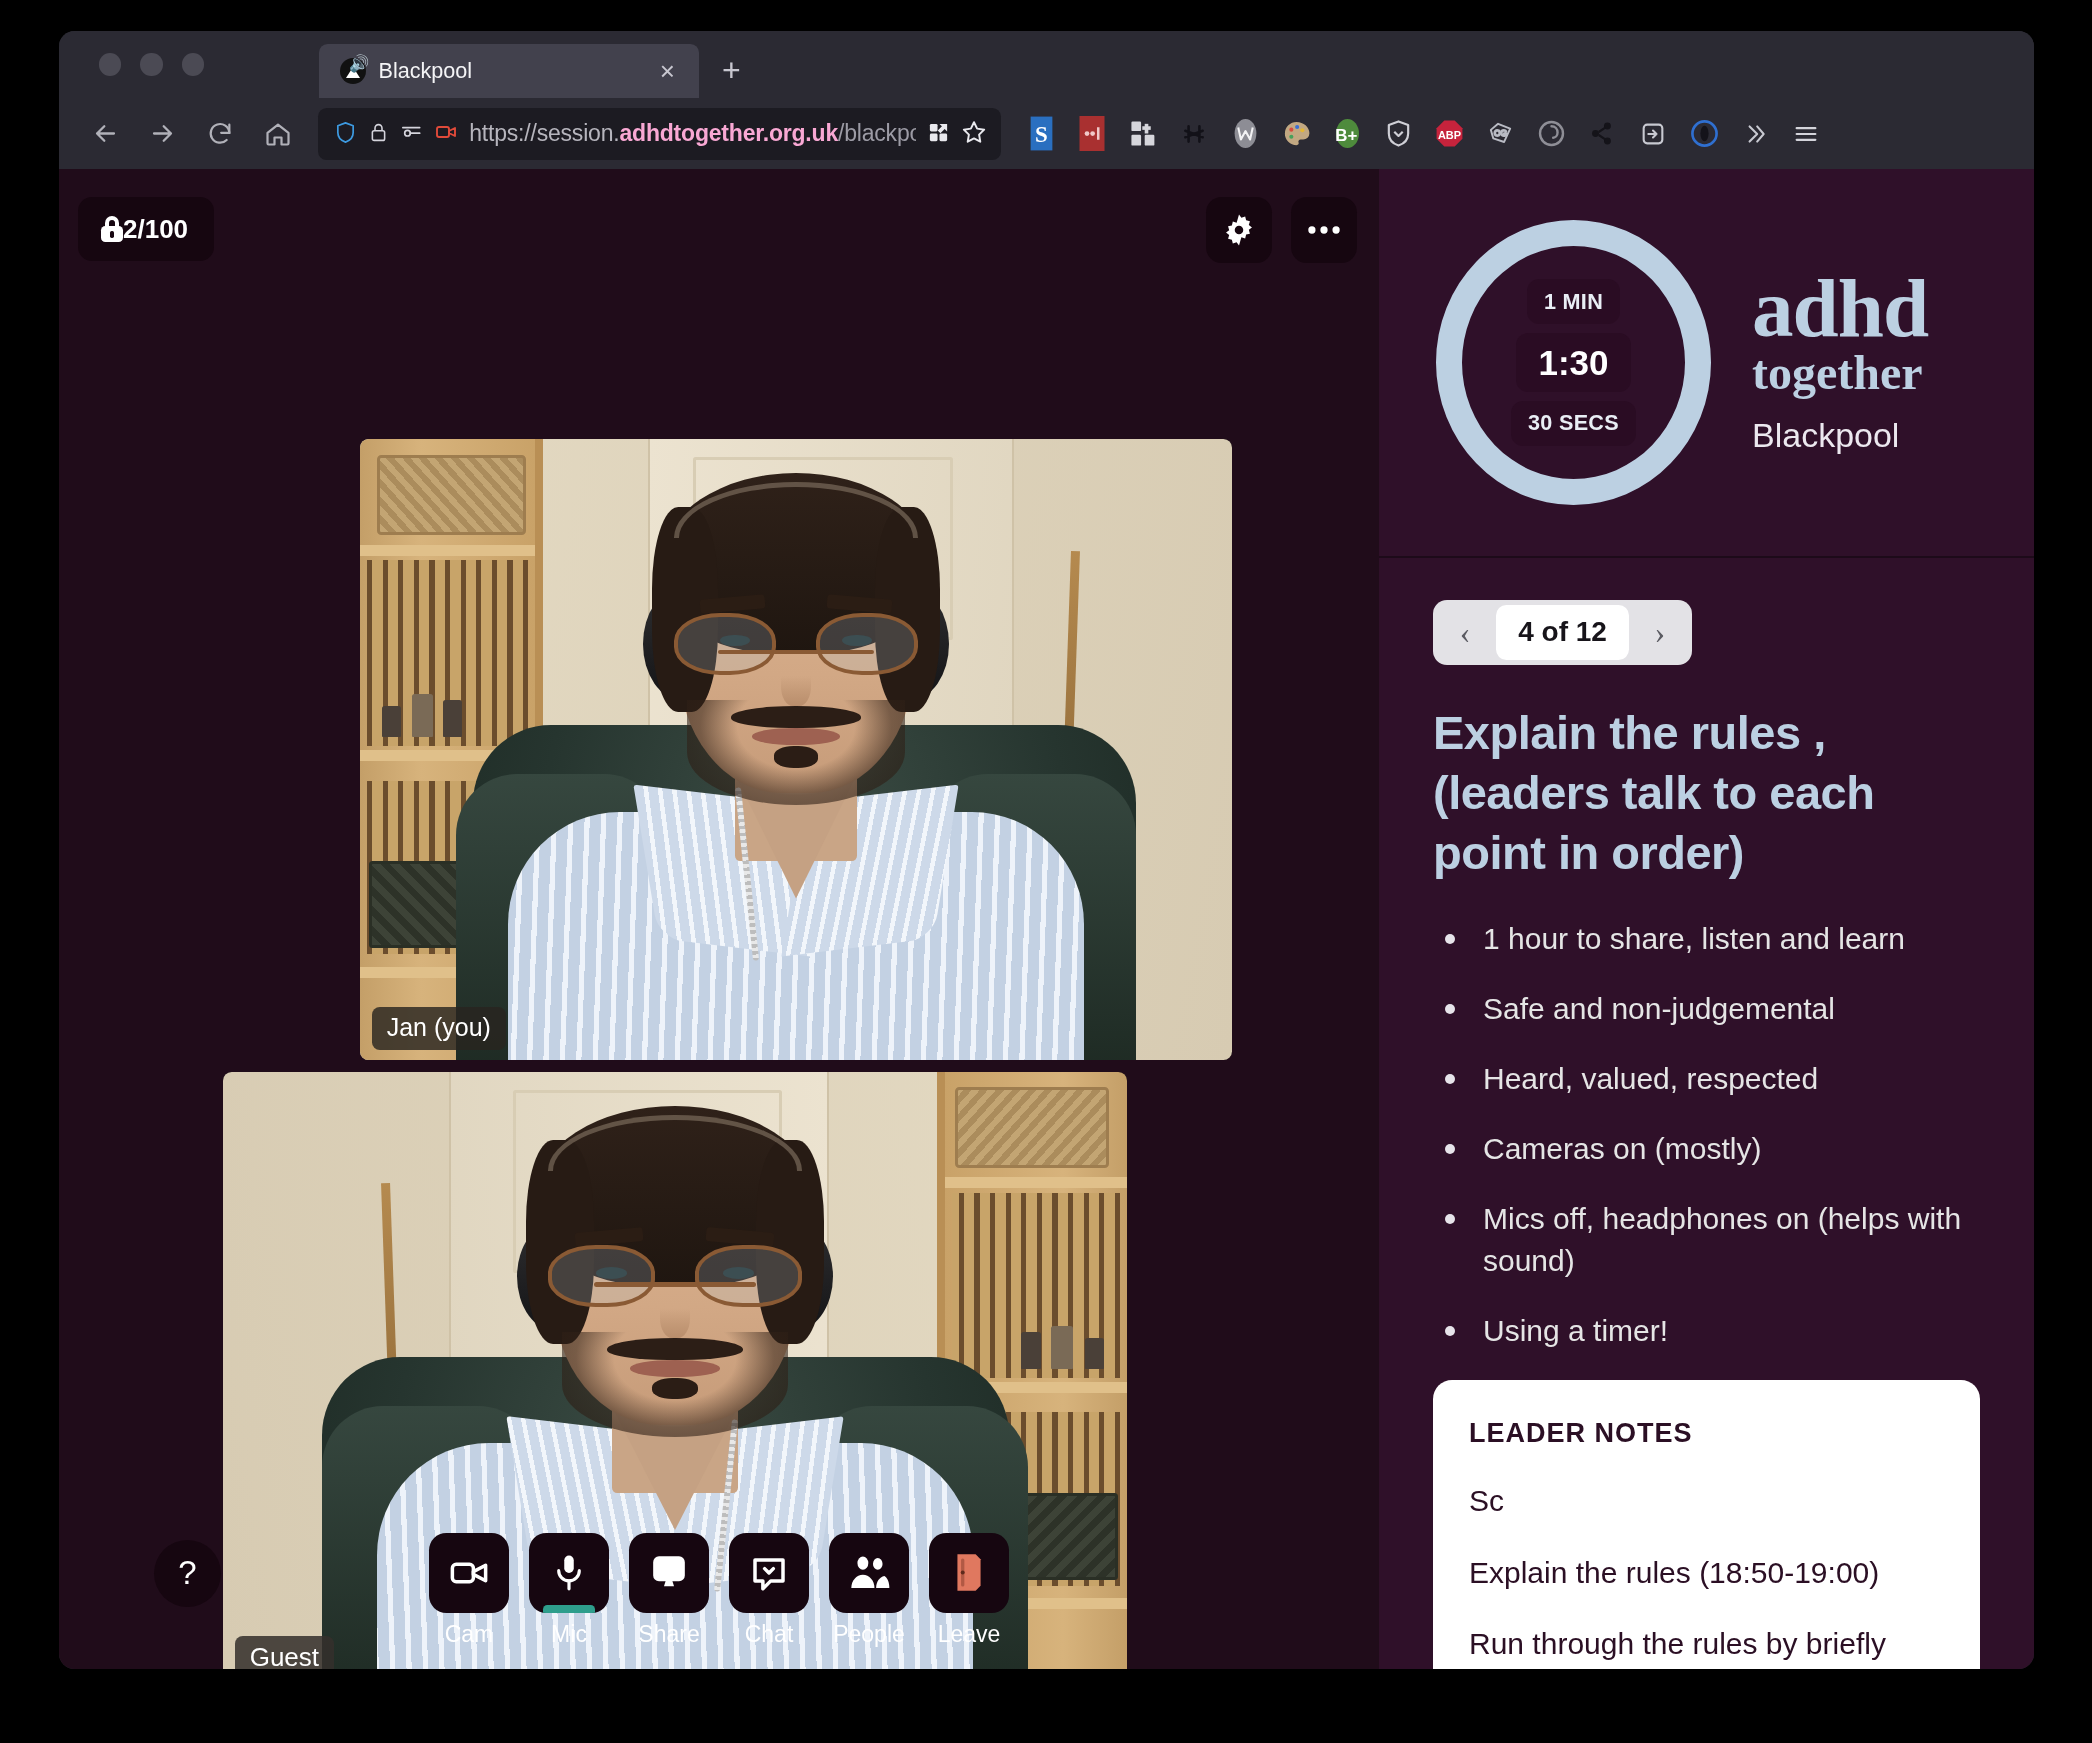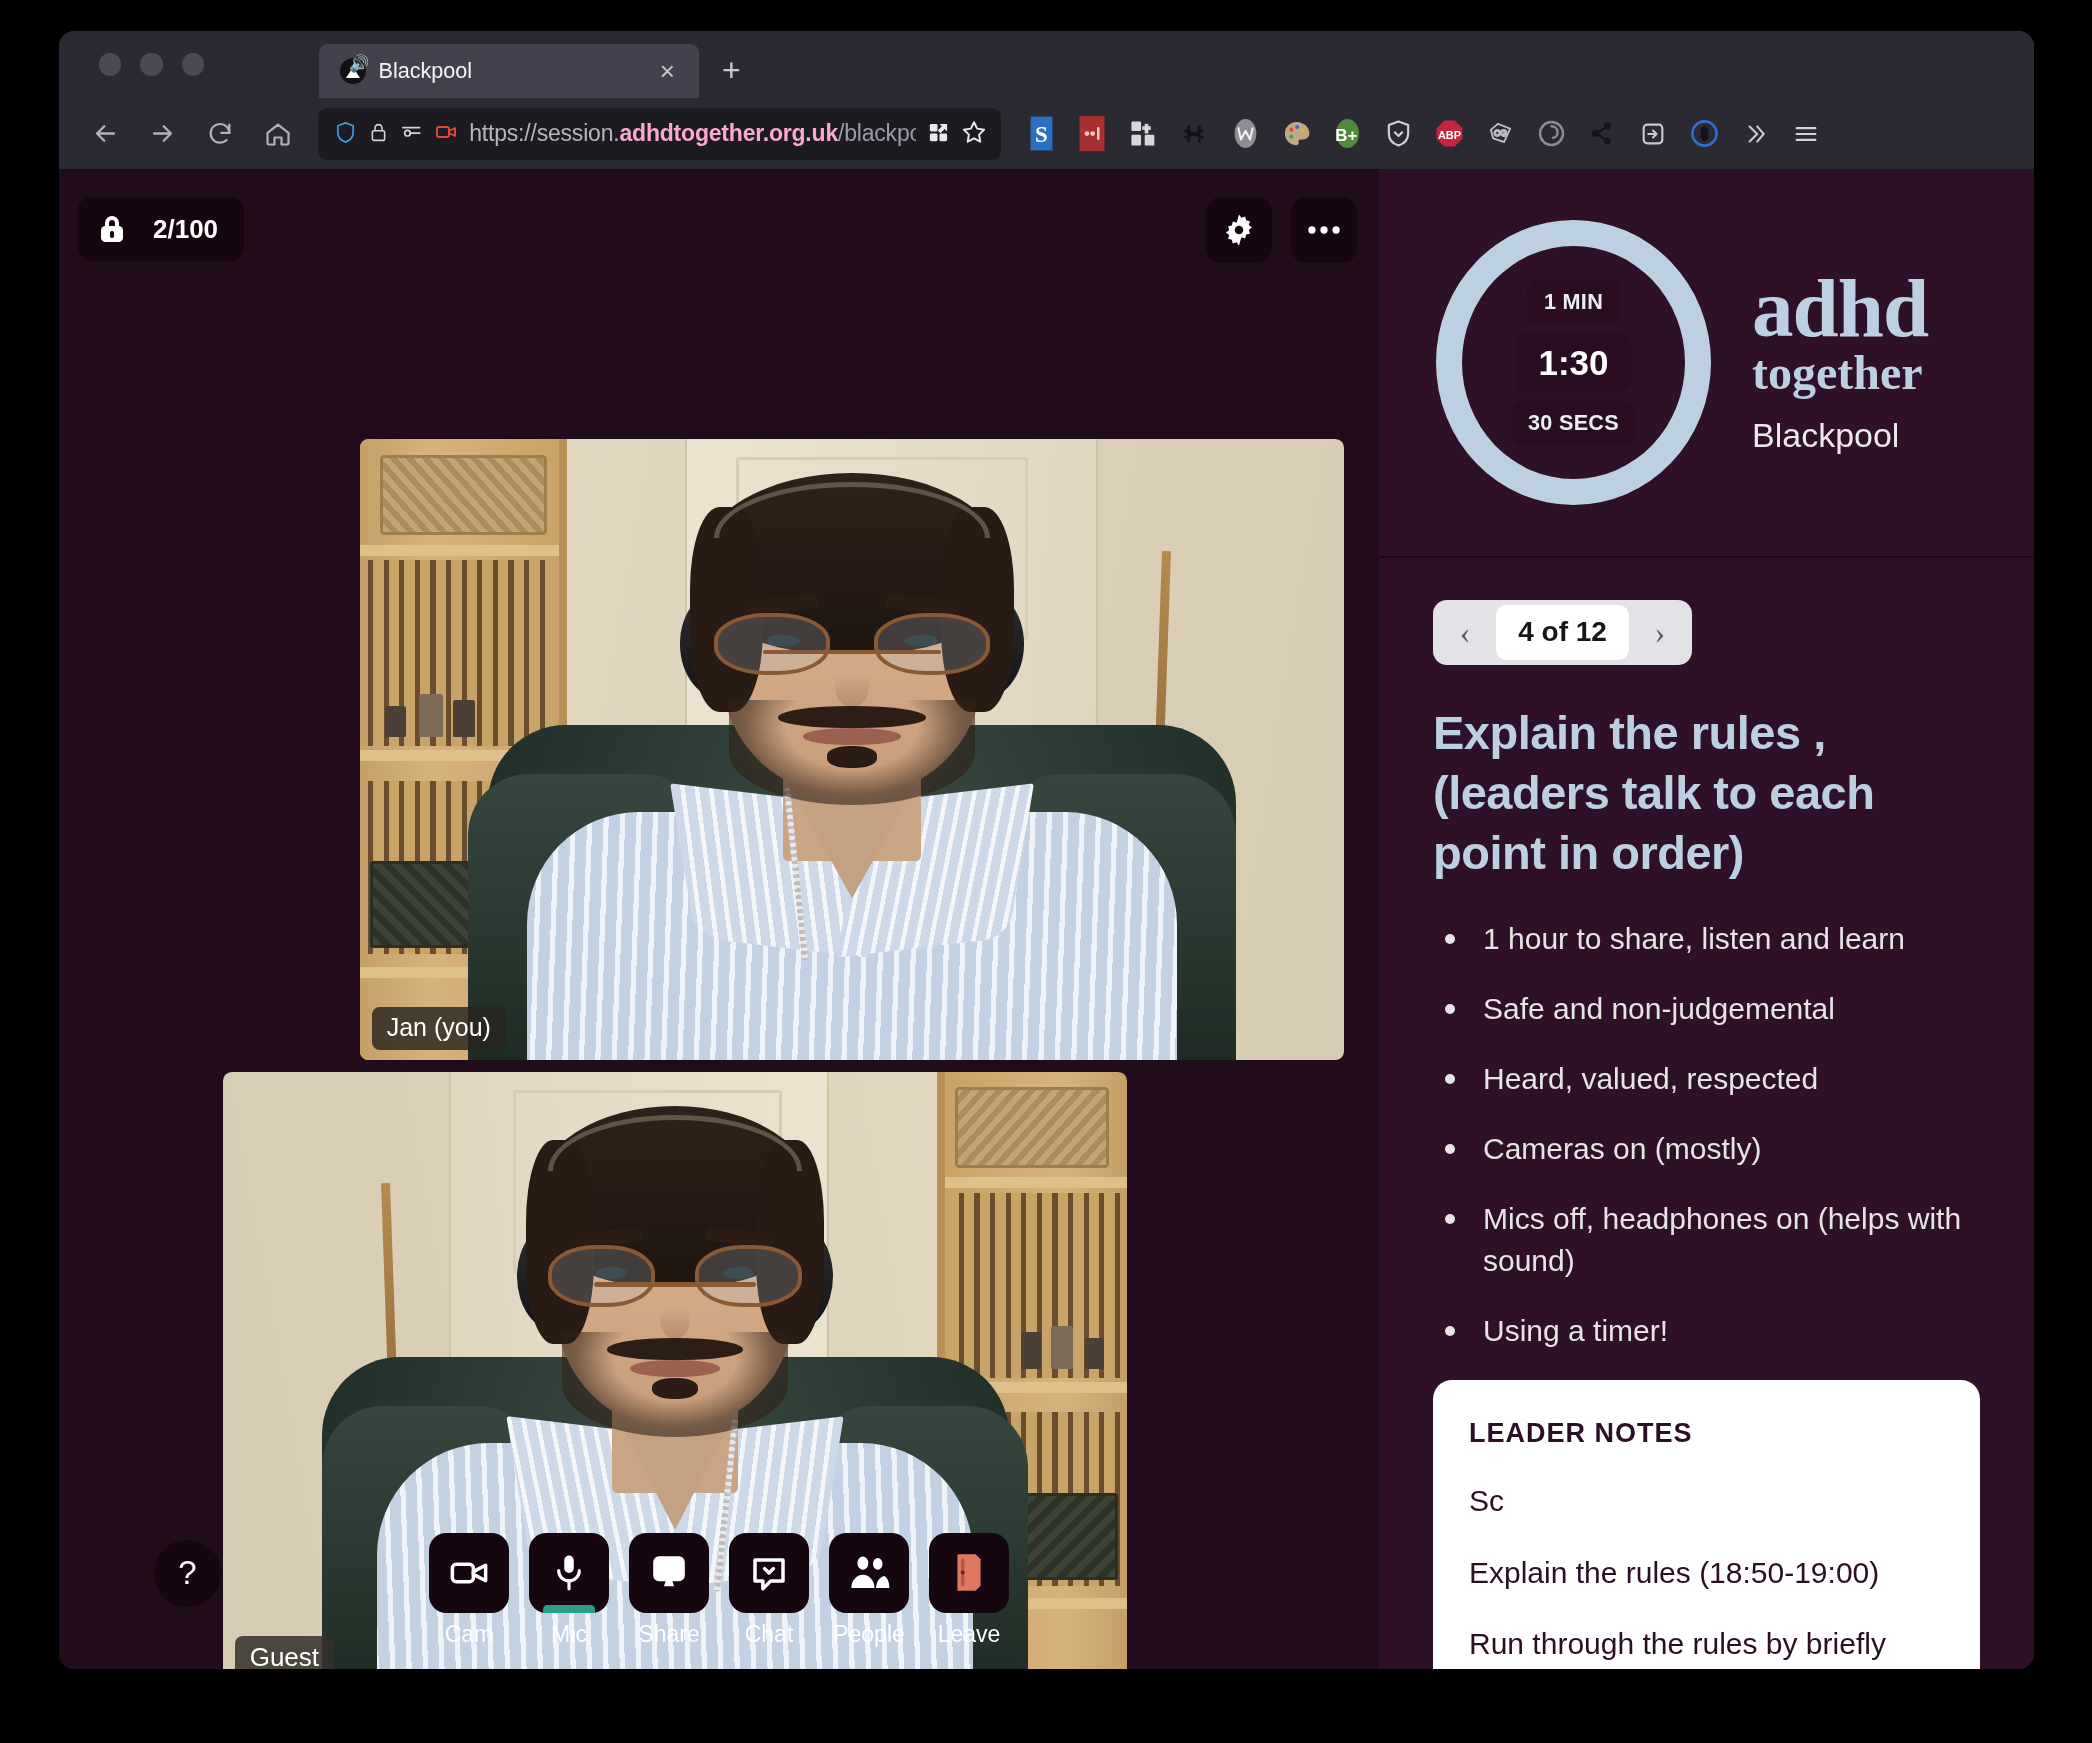--- a/index.html
+++ b/index.html
@@ -118,21 +118,21 @@
     background: #200c1a;
     position: relative;
     display: flex; flex-direction: column;
     align-items: center;
   }
 
   .lock-badge {
     position: absolute; left: 19px; top: 28px;
     height: 64px;
     background: #160610; border-radius: 14px;
-    display: flex; align-items: center; gap: 30px;
+    display: flex; align-items: center; gap: 0;
     padding: 0 26px 0 22.5px;
     color: #fff; font-size: 26px; font-weight: bold;
     z-index: 5;
   }
   .lock-glyph {
     width: 22.5px; height: 26px; position: relative;
   }
   .lock-glyph .body { position:absolute; bottom:0; width:22.5px; height:16.4px; background:#fff; border-radius:4.3px; }
   .lock-glyph .shackle { position:absolute; top:0; left:4.3px; width:14px; height:13px; border:4.3px solid #fff; border-bottom:none; border-radius:7.8px 7.8px 0 0; }
   .lock-glyph .kh { position:absolute; bottom:4.3px; left:9.5px; width:3.5px; height:7px; background:#160610; border-radius:1.7px;}
@@ -147,21 +147,21 @@
     display: flex; align-items: center; justify-content: center;
     cursor: pointer;
   }
 
   .video-tile {
     position: absolute;
     border-radius: 8.6px;
     overflow: hidden;
     background: #0b0b0b;
   }
-  #tile-self { left: 301px; top: 270px; width: 984px; height: 621px; }
+  #tile-self { left: 301px; top: 270px; width: 872px; height: 621px; }
   #tile-guest { left: 164px; top: 903px; width: 904px; height: 619px; }
 
   .name-tag {
     position: absolute; left: 12px; bottom: 10.4px;
     background: rgba(40,36,32,0.82);
     color: #fff; font-size: 25px;
     padding: 6px 14.7px 7.8px; border-radius: 7.8px;
     z-index: 4;
   }
   #tile-guest .name-tag { font-size: 26px; background: rgba(52,48,44,0.86); }

